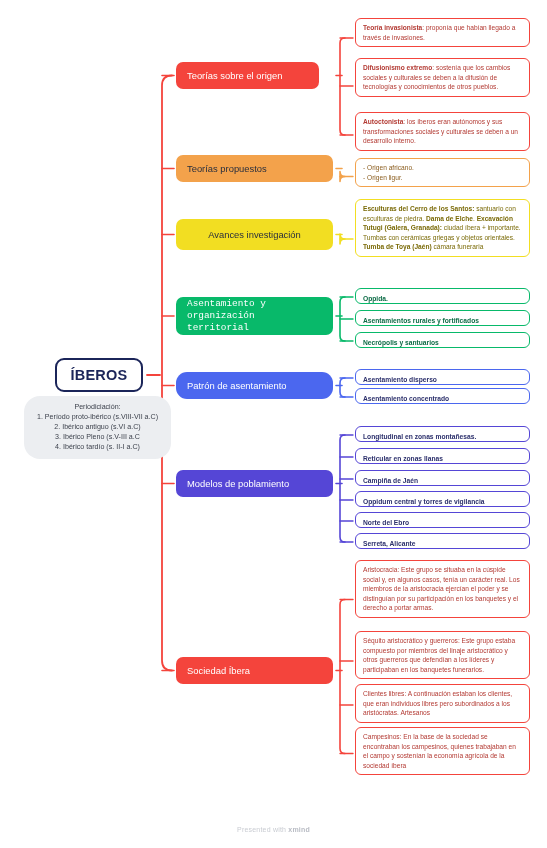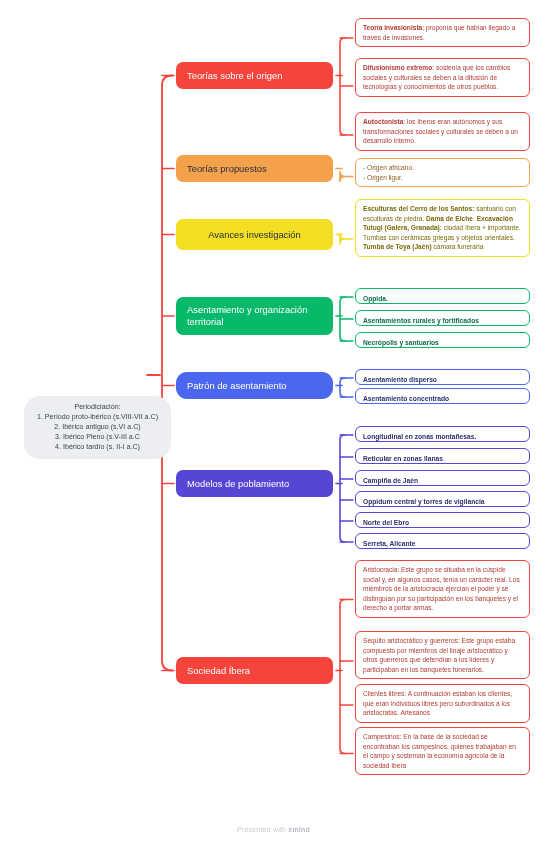--- a/index.html
+++ b/index.html
@@ -100,45 +100,48 @@
       <path d="M172,75.5 q-10,0 -10,10 L162,660.5 q0,10 10,10" stroke="#f4443c" fill="none" stroke-width="1.8" stroke-linecap="round" stroke-linejoin="round"></path>
       <path d="M162,75.5 L174,75.5" stroke="#f4443c" fill="none" stroke-width="1.6" stroke-linecap="round" stroke-linejoin="round"></path>
       <path d="M162,168.5 L174,168.5" stroke="#f4443c" fill="none" stroke-width="1.6" stroke-linecap="round" stroke-linejoin="round"></path>
       <path d="M162,234.5 L174,234.5" stroke="#f4443c" fill="none" stroke-width="1.6" stroke-linecap="round" stroke-linejoin="round"></path>
       <path d="M162,316 L174,316" stroke="#f4443c" fill="none" stroke-width="1.6" stroke-linecap="round" stroke-linejoin="round"></path>
       <path d="M162,385.5 L174,385.5" stroke="#f4443c" fill="none" stroke-width="1.6" stroke-linecap="round" stroke-linejoin="round"></path>
       <path d="M162,483.5 L174,483.5" stroke="#f4443c" fill="none" stroke-width="1.6" stroke-linecap="round" stroke-linejoin="round"></path>
       <path d="M162,670.5 L174,670.5" stroke="#f4443c" fill="none" stroke-width="1.6" stroke-linecap="round" stroke-linejoin="round"></path>
     </svg>
 
+  <div class="abs root-node">
+    <span>ÍBEROS</span>
+  </div>
 
   <div class="abs periodbox">
     <div class="pd-title">Periodiciación:</div>
     <div>1. Período proto-ibérico (s.VIII-VII a.C)</div>
     <div>2. Ibérico antiguo (s.VI a.C)</div>
     <div>3. Ibérico Pleno (s.V-III a.C</div>
     <div>4. Ibérico tardío (s. II-I a.C)</div>
   </div>
 
   <div id="branch-layer">
-      <div class="abs branch" style="left: 176px; top: 62px; width: 157px; height: 27px; background: rgb(244, 68, 60); color: rgb(255, 255, 255);">
+      <div class="abs branch" style="left: 176px; top: 62px; width: 143px; height: 27px; background: rgb(244, 68, 60); color: rgb(255, 255, 255);">
         <span>Teorías sobre el origen</span>
       </div>
       <div class="abs leaf" style="left: 355px; top: 18px; width: 175px; border-color: rgb(244, 68, 60); color: rgb(179, 58, 51);"><span><b>Teoría invasionista</b>: proponía que habían llegado a través de invasiones.</span></div>
       <div class="abs leaf" style="left: 355px; top: 58px; width: 175px; border-color: rgb(244, 68, 60); color: rgb(179, 58, 51);"><span><b>Difusionismo extremo</b>: sostenía que los cambios sociales y culturales se deben a la difusión de tecnologías y conocimientos de otros pueblos.</span></div>
       <div class="abs leaf" style="left: 355px; top: 112px; width: 175px; border-color: rgb(244, 68, 60); color: rgb(179, 58, 51);"><span><b>Autoctonista</b>: los íberos eran autónomos y sus transformaciones sociales y culturales se deben a un desarrollo interno.</span></div>
       <div class="abs branch dark" style="left: 176px; top: 155px; width: 157px; height: 27px; background: rgb(243, 162, 75); color: rgb(42, 47, 61);">
         <span>Teorías propuestos</span>
       </div>
       <div class="abs leaf" style="left: 355px; top: 158px; width: 175px; border-color: rgb(243, 162, 75); color: rgb(138, 92, 29);"><span>- Origen africano.<br>- Origen ligur.</span></div>
       <div class="abs branch dark" style="left: 176px; top: 219px; width: 157px; height: 31px; background: rgb(242, 222, 34); color: rgb(42, 47, 61); justify-content: center;">
         <span>Avances investigación</span>
       </div>
       <div class="abs leaf" style="left: 355px; top: 199px; width: 175px; border-color: rgb(242, 222, 34); color: rgb(122, 106, 7);"><span><b>Esculturas del Cerro de los Santos:</b> santuario con esculturas de piedra. <b>Dama de Elche</b>. <b>Excavación Tutugi (Galera, Granada):</b> ciudad íbera + importante. Tumbas con cerámicas griegas y objetos orientales. <b>Tumba de Toya (Jaén)</b> cámara funeraria</span></div>
-      <div class="abs branch" style="left: 176px; top: 297px; width: 157px; height: 38px; background: rgb(8, 185, 106); color: rgb(255, 255, 255);">
+      <div class="abs branch" style="left: 176px; top: 297px; width: 157px; height: 38px; background: rgb(8, 185, 106); color: rgb(255, 255, 255); font-family: Liberation Mono, monospace;">
         <span>Asentamiento y organización territorial</span>
       </div>
       <div class="abs leaf small" style="left: 355px; top: 288px; width: 175px; height: 16px; border-color: rgb(8, 185, 106); color: rgb(11, 107, 69);"><span>Oppida.</span></div>
       <div class="abs leaf small" style="left: 355px; top: 310px; width: 175px; height: 16px; border-color: rgb(8, 185, 106); color: rgb(11, 107, 69);"><span>Asentamientos rurales y fortificados</span></div>
       <div class="abs leaf small" style="left: 355px; top: 332px; width: 175px; height: 16px; border-color: rgb(8, 185, 106); color: rgb(11, 107, 69);"><span>Necrópolis y santuarios</span></div>
       <div class="abs branch" style="left: 176px; top: 372px; width: 157px; height: 27px; background: rgb(75, 103, 239); color: rgb(255, 255, 255); border-radius: 11px;">
         <span>Patrón de asentamiento</span>
       </div>
       <div class="abs leaf small" style="left: 355px; top: 369px; width: 175px; height: 16px; border-color: rgb(75, 103, 239); color: rgb(43, 47, 107);"><span>Asentamiento disperso</span></div>
       <div class="abs leaf small" style="left: 355px; top: 388px; width: 175px; height: 16px; border-color: rgb(75, 103, 239); color: rgb(43, 47, 107);"><span>Asentamiento concentrado</span></div>

